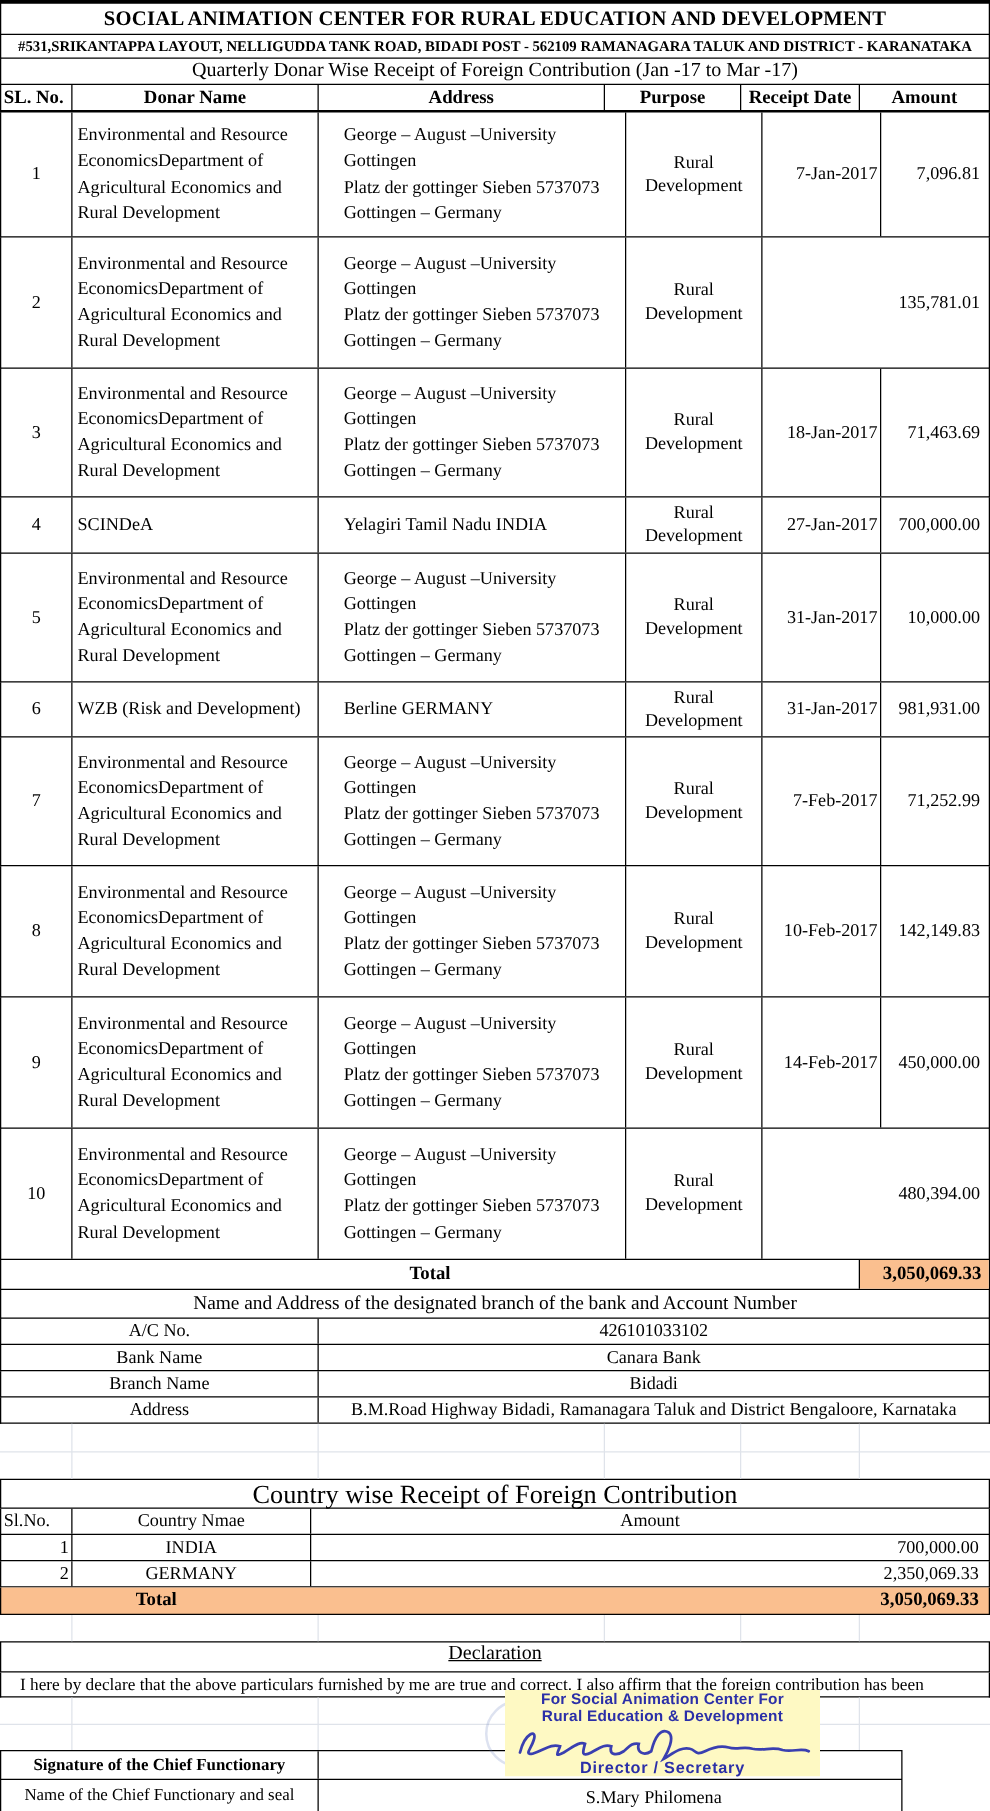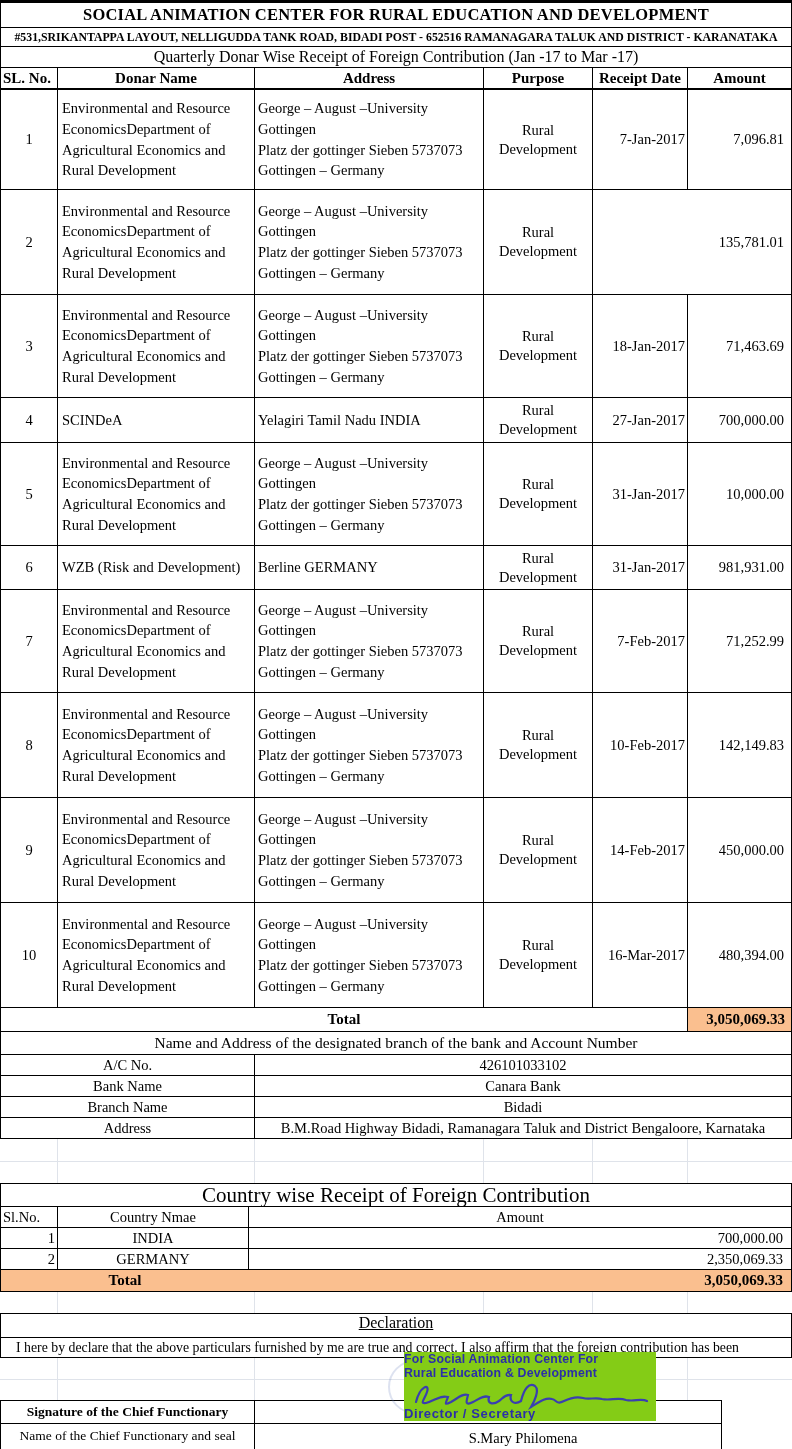--- a/index.html
+++ b/index.html
@@ -35,21 +35,21 @@
   .c-name   { width:197px; border-right:1px solid #000; }
   .c-addr   { width:229px; border-right:1px solid #000; }
   .c-purpose{ width:109px; border-right:1px solid #000; }
   .c-date   { width:95px;  border-right:1px solid #000; }
   .c-amount { flex:1; }
 
   .trow { display:flex; width:792px; border-bottom:1px solid #000; font-size:14.5px; }
   .trow .cell { display:flex; align-items:center; }
   .trow .c-sl { justify-content:center; }
   .trow .c-name { padding-left:4px; line-height:1.42; }
-  .trow .c-addr { padding-left:3px; line-height:1.42; white-space:pre-line; }
+  .trow .c-addr { padding-left:3px; line-height:1.42; white-space:pre-line;margin-left:17px; }
   .trow .c-purpose { justify-content:center; text-align:center; line-height:1.3; }
   .trow .c-date { justify-content:flex-end; padding-right:2px; }
   .trow .c-amount { justify-content:flex-end; padding-right:7px; }
 
   .total-row { height:24px; border-bottom:1px solid #000; font-weight:bold; font-size:15px; }
   .total-row .t-label { width:687px; border-right:1px solid #000;
     display:flex; align-items:center; justify-content:center; }
   .total-row .t-amount { flex:1; background:var(--accent);
     display:flex; align-items:center; justify-content:flex-end; padding-right:6px; }
 
@@ -104,36 +104,36 @@
     display:flex; align-items:center; justify-content:center; }
   .name-row { width:722px; height:49px; border-left:1px solid #000; border-right:1px solid #000;
     display:flex; font-size:13.5px; }
   .name-row .s-label { width:254px; border-right:1px solid #000;
     display:flex; align-items:flex-start; justify-content:center; text-align:center;
     line-height:1.45; padding-top:2px; }
   .functionary-name { position:absolute; left:254px; width:538px; top:1430px;
     text-align:center; font-size:14.5px; }
 
   
-  .stamp { position:absolute; left:404px; top:1352px; width:252px; background:#84cc16;
-    color:var(--stamp-blue); z-index:3;
+  .stamp { position:absolute; left:404px; top:1352px; width:252px; background:#fef9c3;
+    text-align:center; color:var(--stamp-blue); z-index:3;
     font-family:"Liberation Sans","DejaVu Sans",sans-serif; font-weight:bold; }
   .stamp .l1, .stamp .l2 { font-size:12.3px; line-height:14px; letter-spacing:.2px; white-space:nowrap; }
   .stamp svg { display:block; margin:-2px auto -4px auto; }
   .stamp .role { font-size:13px; letter-spacing:.6px; }
   .seal-circle { position:absolute; left:388px; top:1360px; width:54px; height:54px;
     border:2px solid rgba(100,125,185,.22); border-radius:50%; z-index:2; }
 </style>
 </head>
 <body style="--accent: #FABF8F; --stamp-blue: #2B2FA8; --grid: #DFE3EA;">
 
 <div class="page">
 
   <div class="title-row outer">SOCIAL ANIMATION CENTER FOR RURAL EDUCATION AND DEVELOPMENT</div>
-  <div class="addr-row outer">#531,SRIKANTAPPA LAYOUT, NELLIGUDDA TANK ROAD, BIDADI POST - 652516 RAMANAGARA TALUK AND DISTRICT - KARANATAKA</div>
+  <div class="addr-row outer">#531,SRIKANTAPPA LAYOUT, NELLIGUDDA TANK ROAD, BIDADI POST - 562109 RAMANAGARA TALUK AND DISTRICT - KARANATAKA</div>
   <div class="subtitle-row outer">Quarterly Donar Wise Receipt of Foreign Contribution (Jan -17 to Mar -17)</div>
 
   <div>
     <div class="row thead outer">
       <div class="cell c-sl">SL. No.</div>
       <div class="cell c-name">Donar Name</div>
       <div class="cell c-addr" style="justify-content:center">Address</div>
       <div class="cell c-purpose">Purpose</div>
       <div class="cell c-date">Receipt Date</div>
       <div class="cell c-amount" style="justify-content:center">Amount</div>
@@ -233,21 +233,20 @@
     <div class="cell c-amount">450,000.00</div>
   </div>
         <div class="trow outer" style="height: 105px;">
     <div class="cell c-sl">10</div>
     <div class="cell c-name">Environmental and Resource EconomicsDepartment of Agricultural Economics and Rural Development</div>
     <div class="cell c-addr">George – August –University
 Gottingen
 Platz der gottinger Sieben 5737073
 Gottingen – Germany</div>
     <div class="cell c-purpose">Rural Development</div>
-    <div class="cell c-date">16-Mar-2017</div>
     <div class="cell c-amount">480,394.00</div>
   </div>
       </div>
 
     <div class="row total-row outer">
       <div class="t-label">Total</div>
       <div class="t-amount">3,050,069.33</div>
     </div>
   </div>
 

